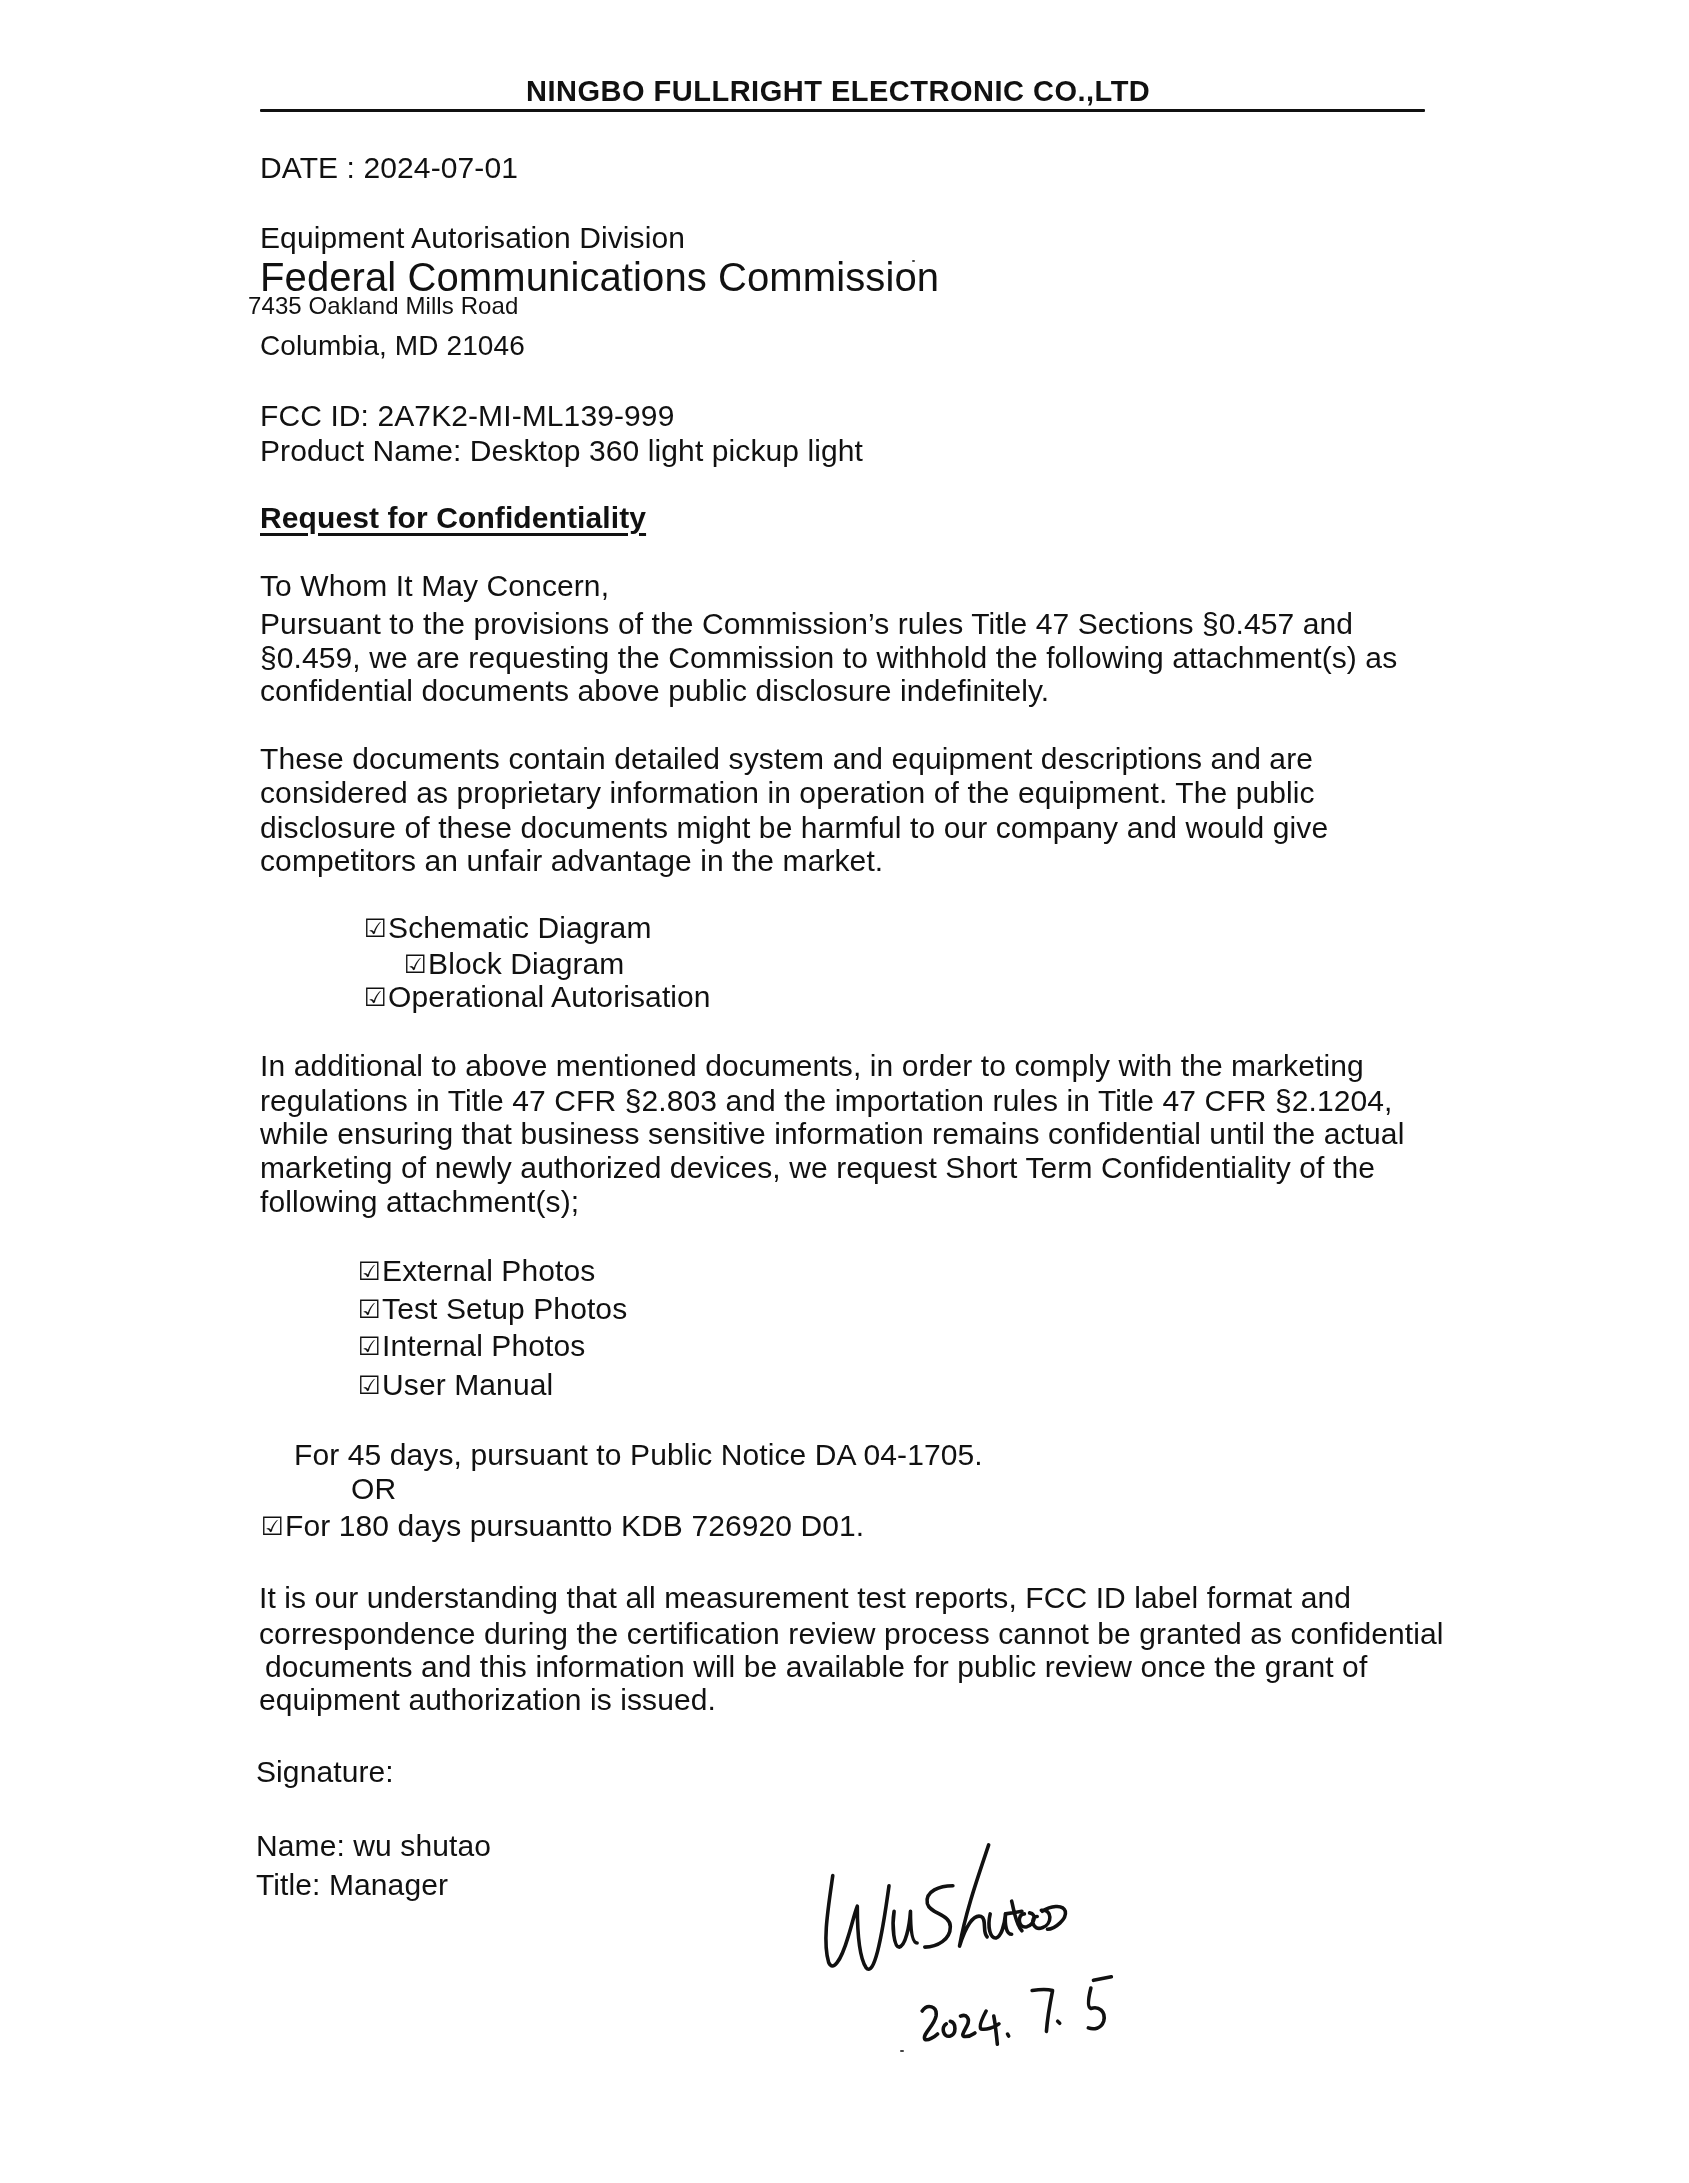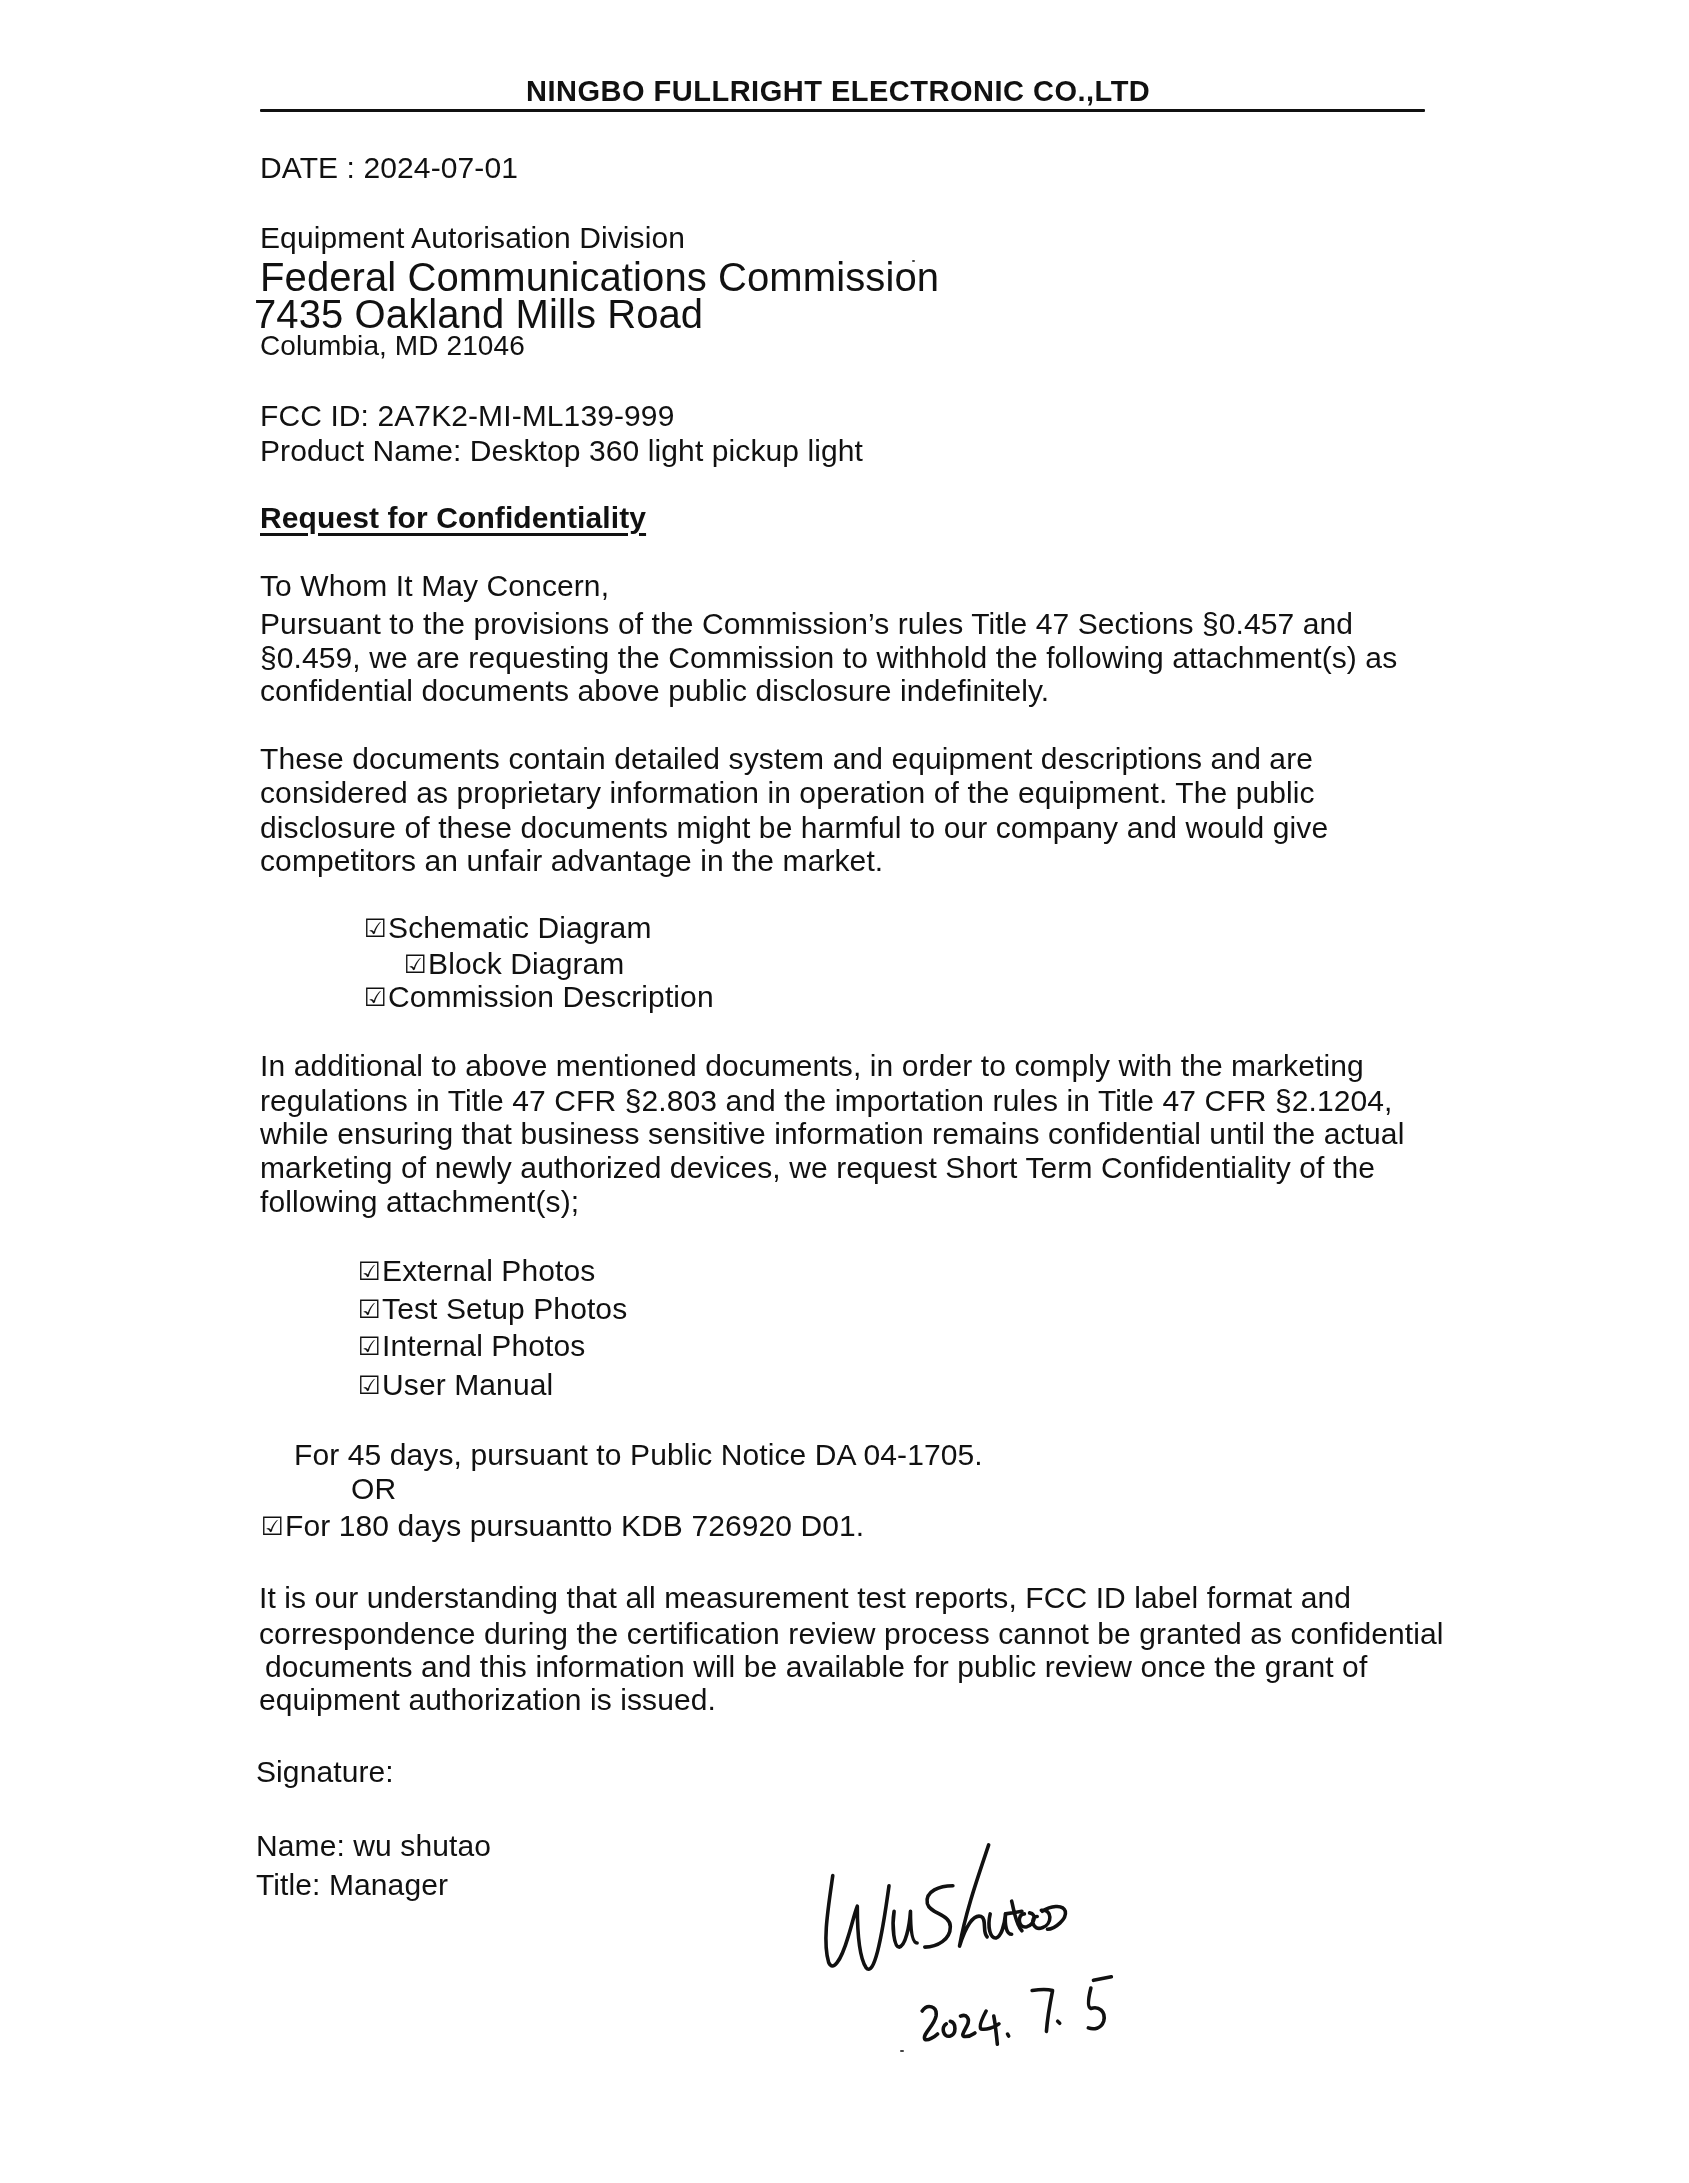--- a/index.html
+++ b/index.html
@@ -76,21 +76,21 @@
 </head>
 <body>
 
 <div class="abs header-title">NINGBO FULLRIGHT ELECTRONIC CO.,LTD</div>
 <div class="header-rule"></div>
 
 <div class="abs txt" style="left:260px; top:153px;">DATE : 2024-07-01</div>
 
 <div class="abs txt" style="left:260px; top:223px;">Equipment Autorisation Division</div>
 <div class="abs txt" style="left:260px; top:257px; font-size:40px;">Federal Communications Commission</div>
-<div class="abs txt" style="left:254px; top:294px; font-size:40px;">7435 Oakland Mills Road</div>
+<div class="abs txt" style="left:248px; top:294px; font-size:24px;">7435 Oakland Mills Road</div>
 <div class="abs txt" style="left:260px; top:332px; font-size:28px;">Columbia, MD 21046</div>
 
 <div class="abs txt" style="left:260px; top:401px;">FCC ID: 2A7K2-MI-ML139-999</div>
 <div class="abs txt" style="left:260px; top:436px;">Product Name: Desktop 360 light pickup light</div>
 
 <div class="abs txt bold-underline" style="left:260px; top:503px;">Request for Confidentiality</div>
 
 <div class="abs txt" style="left:260px; top:571px;">To Whom It May Concern,</div>
 <div>
   <div class="abs txt" style="left:260px; top:609px;">Pursuant to the provisions of the Commission’s rules Title 47 Sections §0.457 and</div>
@@ -106,21 +106,21 @@
 </div>
 
 <div>
   <div class="abs txt" style="left:364px; top:913px;">
     <span class="cb">☑</span><span>Schematic Diagram</span>
   </div>
   <div class="abs txt" style="left:364px; top:949px;margin-left:40px;">
     <span class="cb">☑</span><span>Block Diagram</span>
   </div>
   <div class="abs txt" style="left:364px; top:982px;">
-    <span class="cb">☑</span><span>Commission Description</span>
+    <span class="cb">☑</span><span>Operational Autorisation</span>
   </div>
 </div>
 
 <div>
   <div class="abs txt" style="left:260px; top:1051px;">In additional to above mentioned documents, in order to comply with the marketing</div>
   <div class="abs txt" style="left:260px; top:1086px;">regulations in Title 47 CFR §2.803 and the importation rules in Title 47 CFR §2.1204,</div>
   <div class="abs txt" style="left:260px; top:1119px;">while ensuring that business sensitive information remains confidential until the actual</div>
   <div class="abs txt" style="left:260px; top:1153px;">marketing of newly authorized devices, we request Short Term Confidentiality of the</div>
   <div class="abs txt" style="left:260px; top:1187px;">following attachment(s);</div>
 </div>

